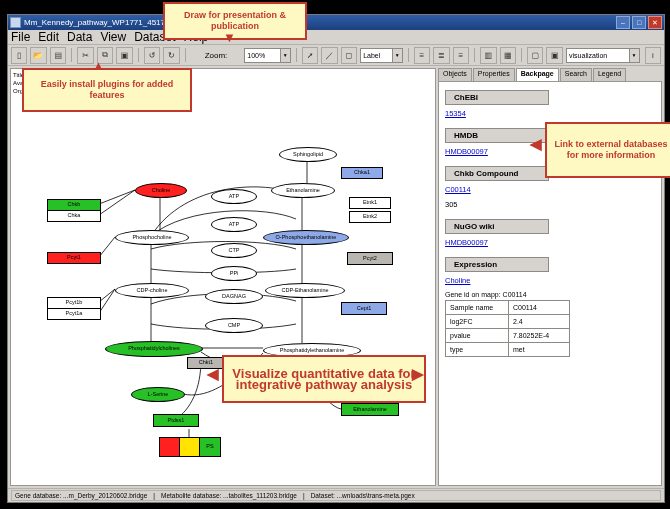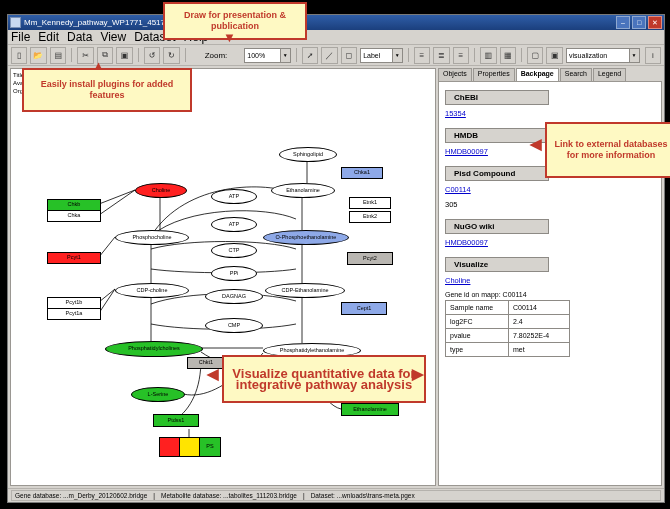--- a/index.html
+++ b/index.html
@@ -305,29 +305,29 @@
         <div class="tab">Search</div>
         <div class="tab">Legend</div>
       </div>
       <div class="panel">
         <div class="dbhdr">ChEBI</div>
         <div class="dblink">15354</div>
 
         <div class="dbhdr">HMDB</div>
         <div class="dblink">HMDB00097</div>
 
-        <div class="dbhdr">Pisd Compound</div>
+        <div class="dbhdr">Chkb Compound</div>
         <div class="dblink">C00114</div>
 
         <div class="dbplain">305</div>
 
         <div class="dbhdr">NuGO wiki</div>
         <div class="dblink">HMDB00097</div>
 
-        <div class="dbhdr">Visualize</div>
+        <div class="dbhdr">Expression</div>
         <div class="dblink">Choline</div>
 
         <div class="geneid">Gene id on mapp: C00114</div>
         <table class="expr">
           <tbody>
               <tr>
             <td class="k">Sample name</td>
             <td class="v">C00114</td>
           </tr>
           <tr>

